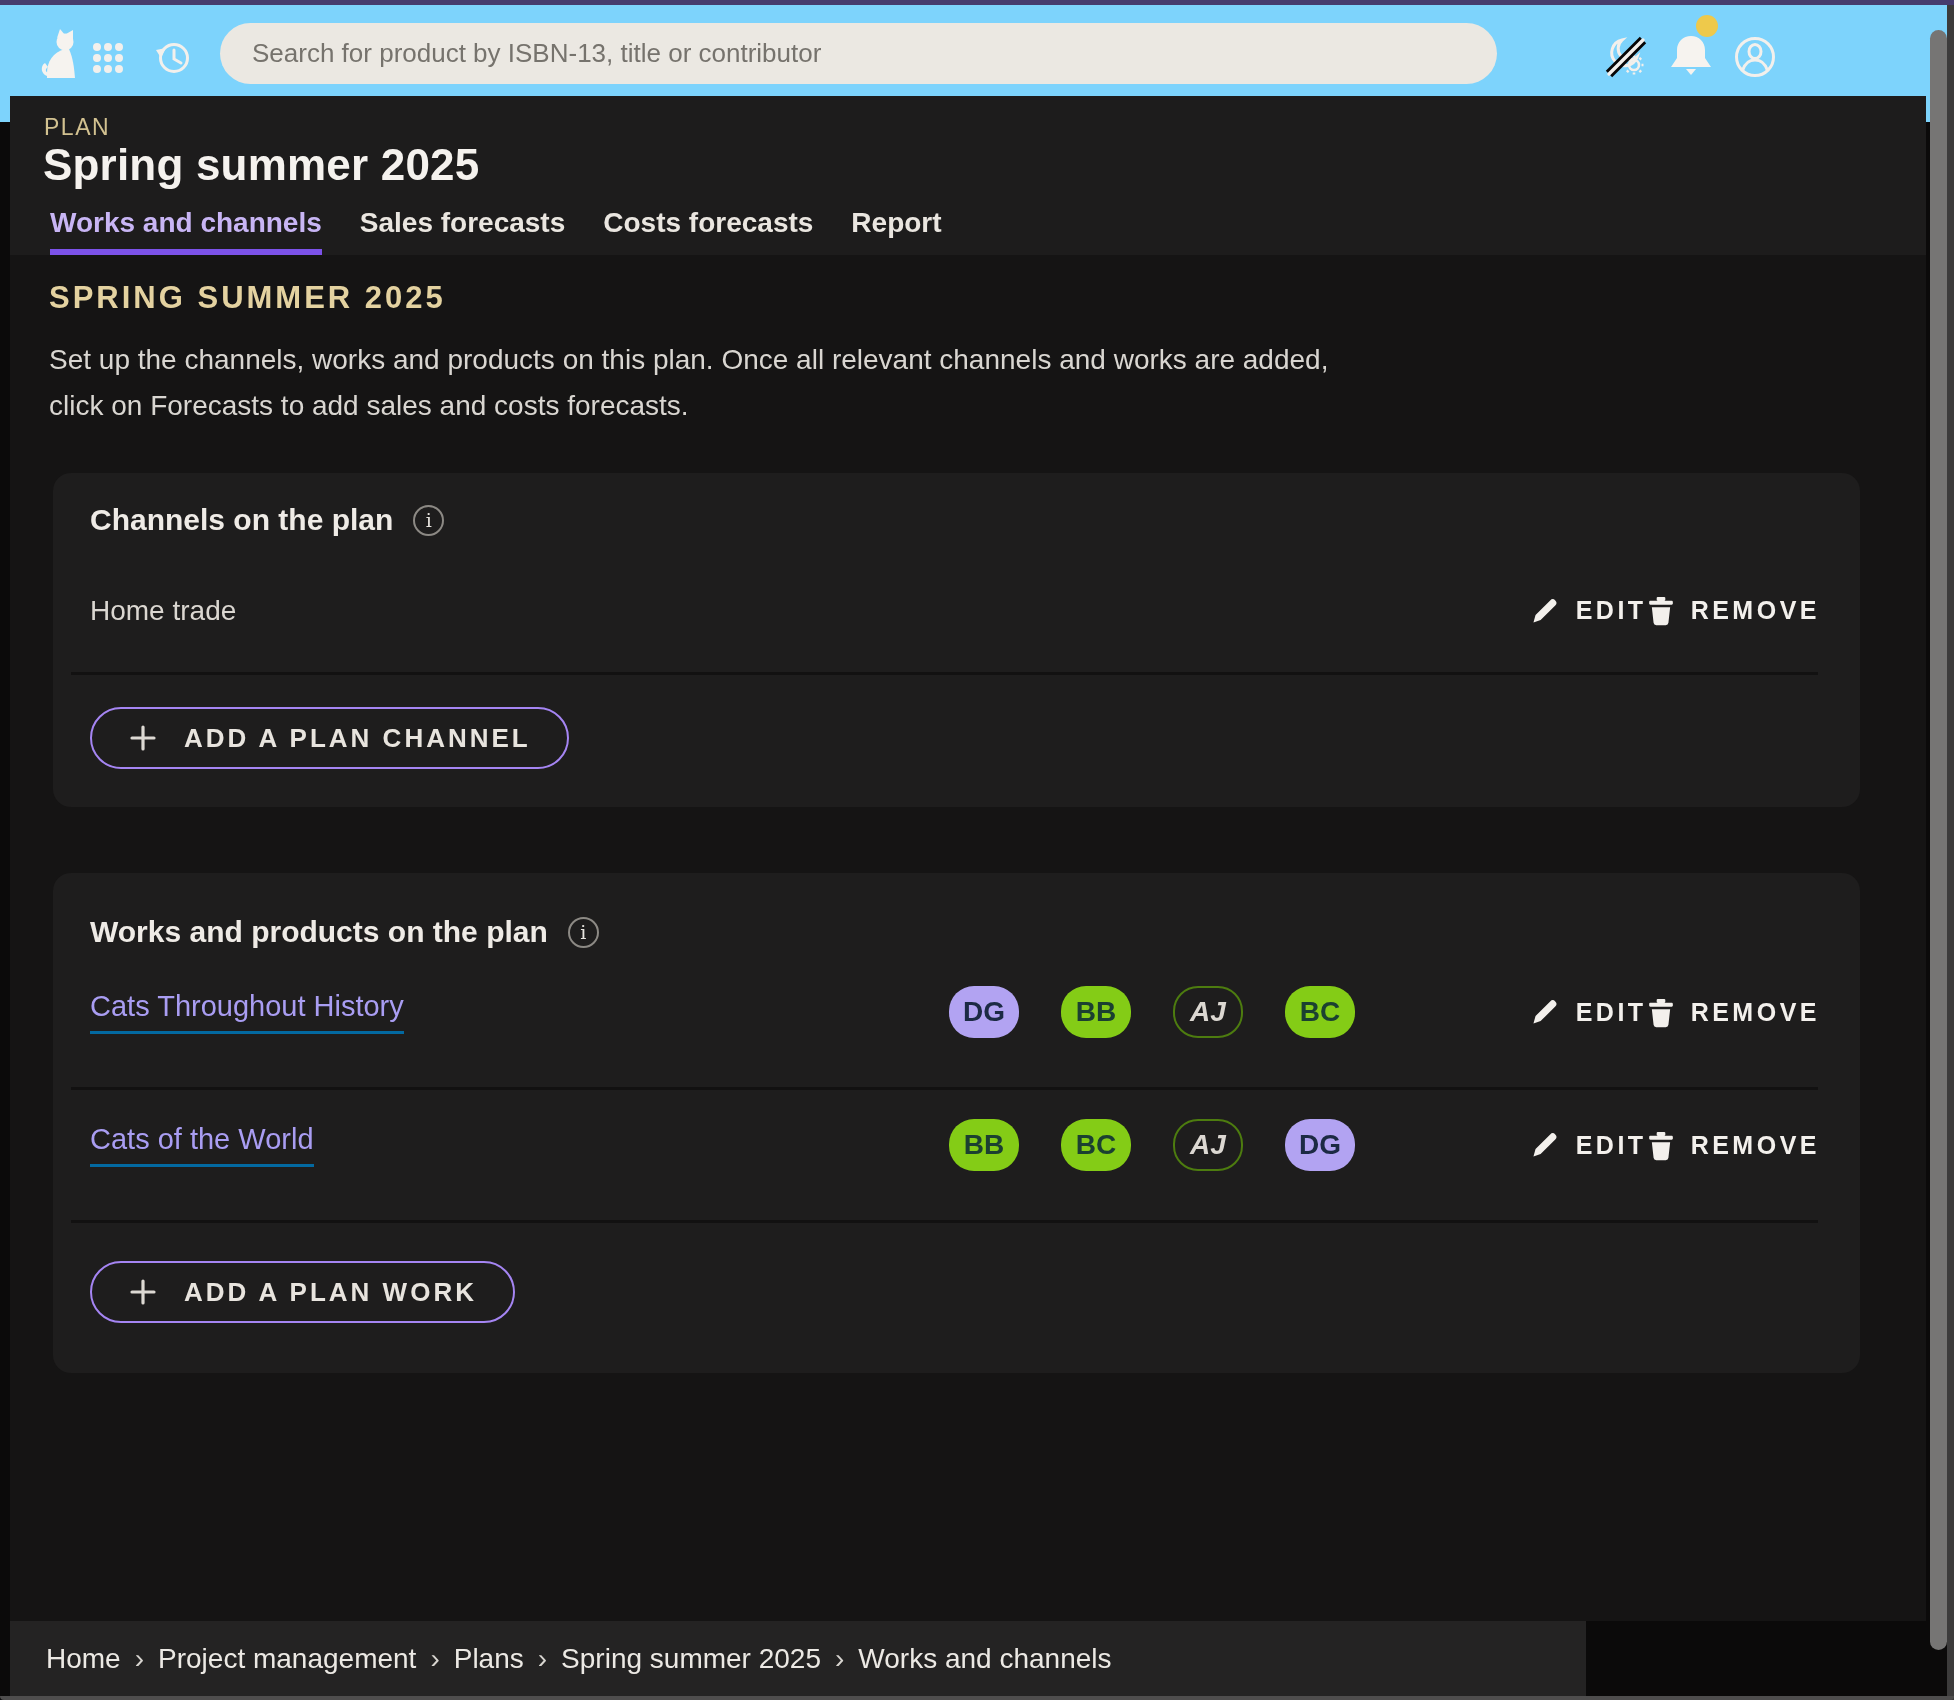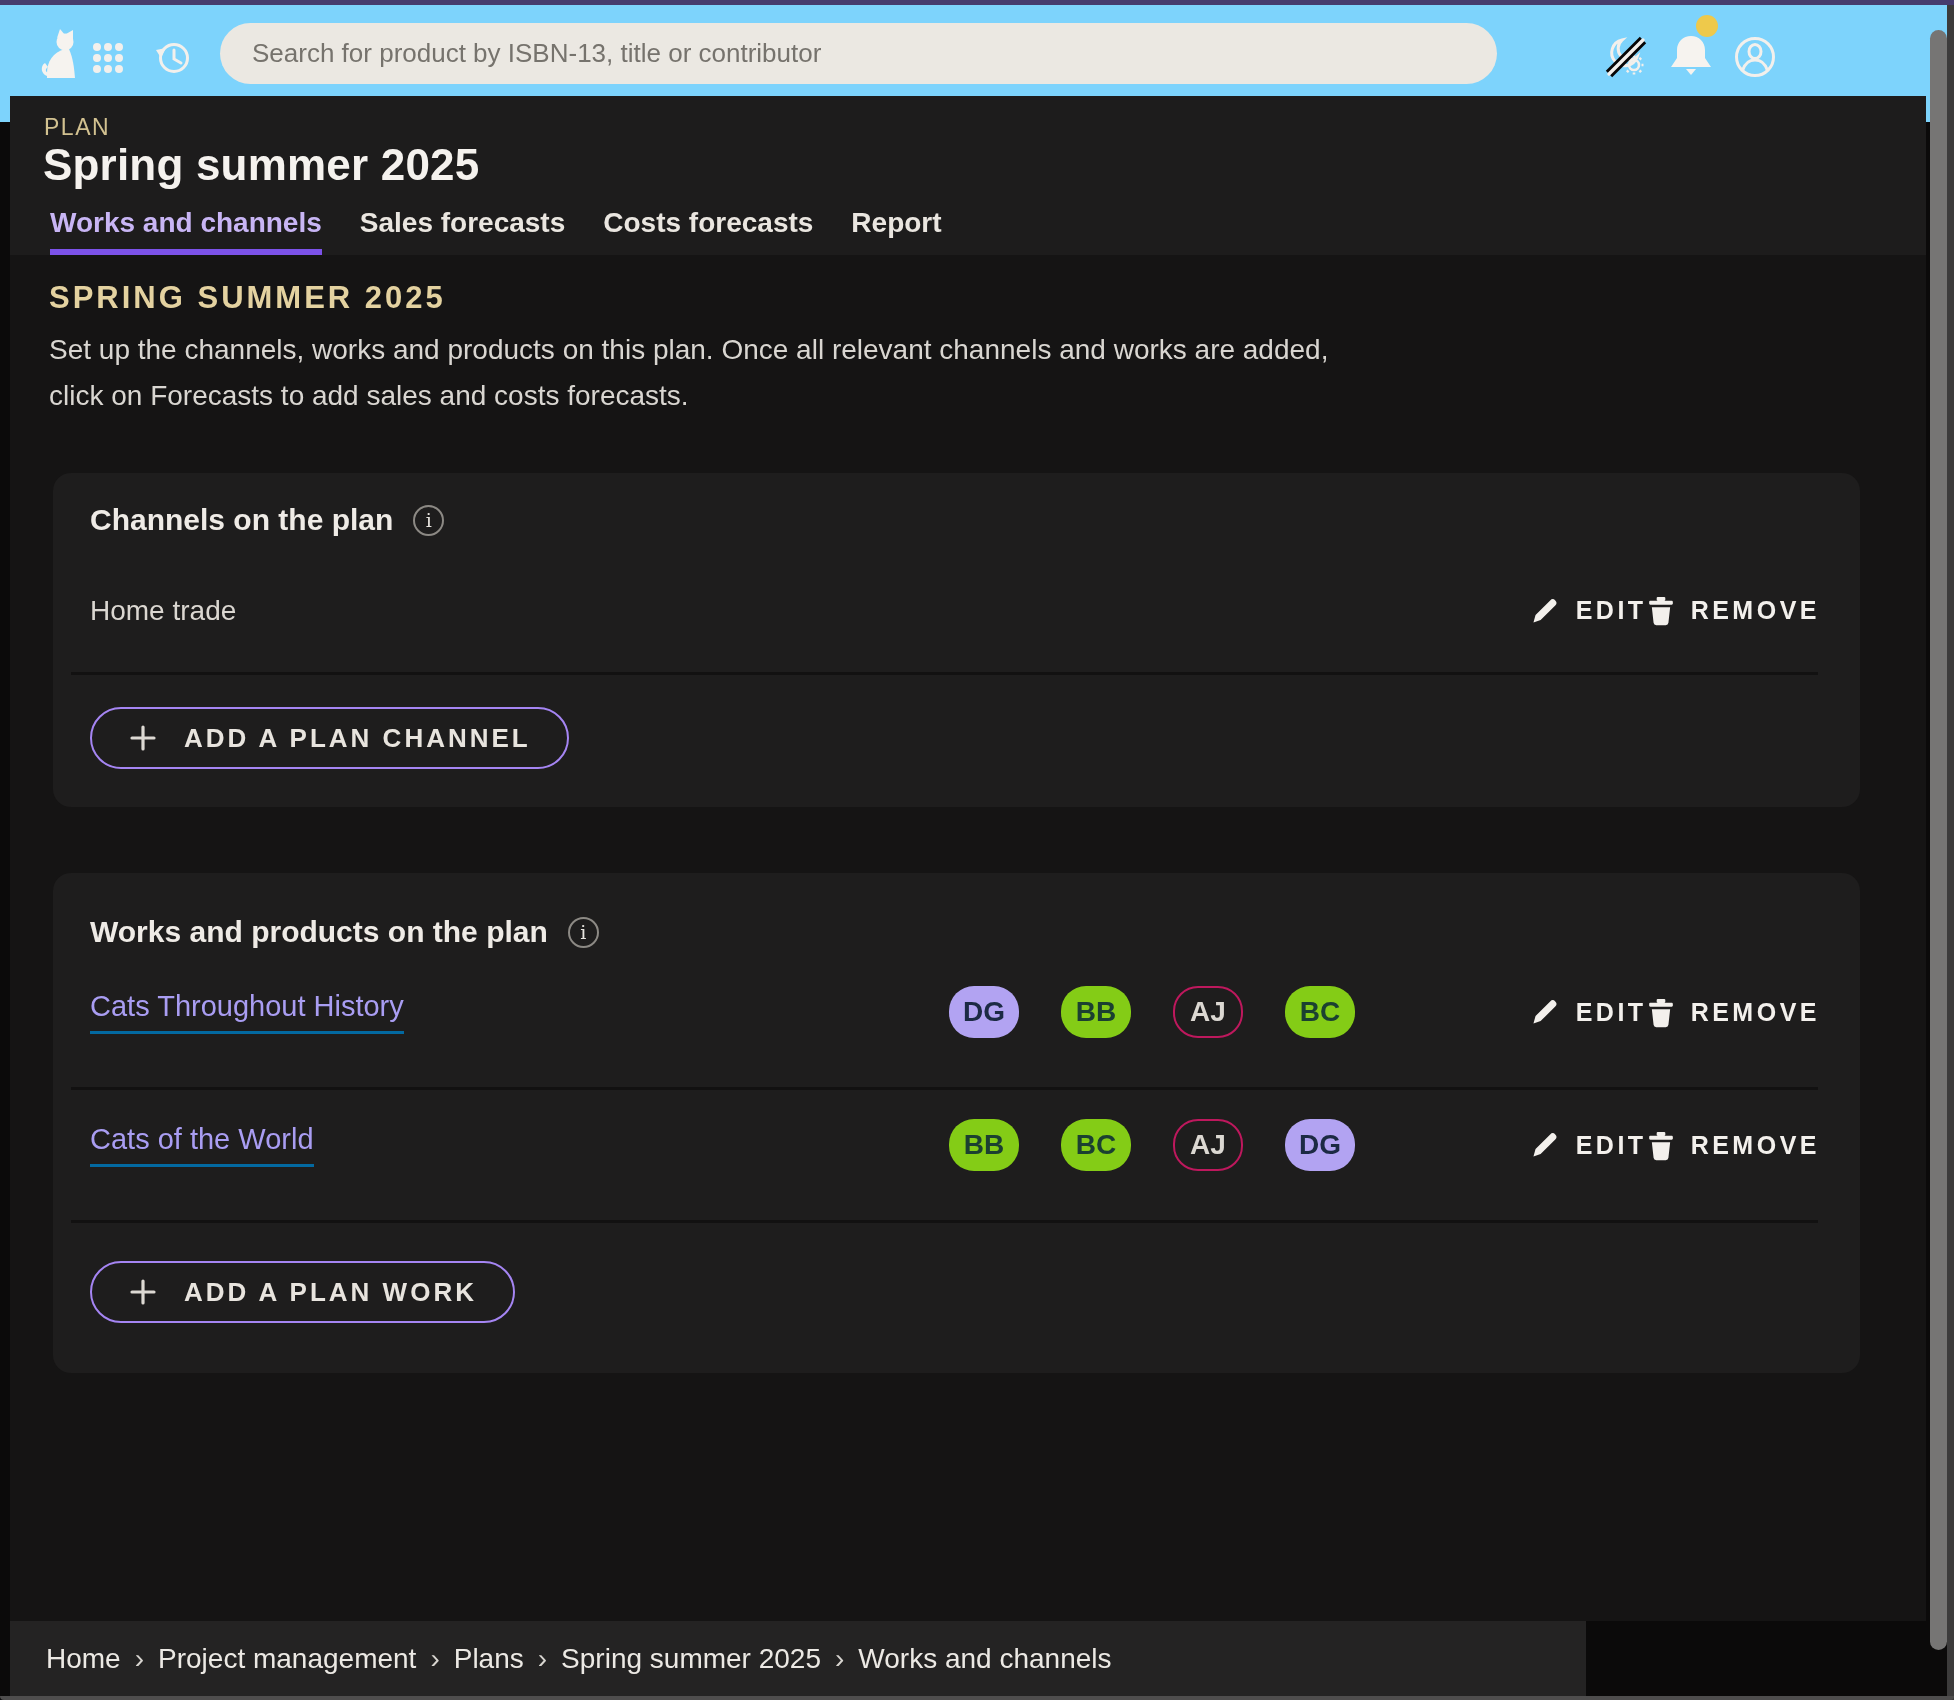--- a/index.html
+++ b/index.html
@@ -36,21 +36,21 @@
   .page-header { position:absolute; left:10px; top:96px; width:1916px; height:159px; background:#1d1c1c; }
   .eyebrow { position:absolute; left:34px; top:18px; font-size:23px; letter-spacing:1.5px; color:#d2c190; font-weight:500; }
   .page-title { position:absolute; left:33px; top:44px; font-size:44px; font-weight:700; color:#f5f2ee; letter-spacing:.2px; }
   .tabs { position:absolute; left:40px; bottom:0; display:flex; gap:38px; }
   .tab { font-size:28px; font-weight:700; color:#eae6e0; padding-bottom:10px; border-bottom:6px solid transparent; cursor:pointer; text-decoration:none; }
   .tab.active { color:#c8b5f4; border-bottom-color:#7c52e9; }
 
   
   .content { position:absolute; left:10px; top:255px; width:1916px; height:1366px; background:#151414; }
   .section-heading { position:absolute; left:39px; top:25px; font-size:31px; font-weight:800; letter-spacing:3px; color:#e4d2a0; }
-  .desc { position:absolute; left:39px; top:72px; font-size:28px; line-height:46px; color:#d9d6d1; }
+  .desc { position:absolute; left:39px; top:82px; font-size:28px; line-height:46px; color:#d9d6d1; }
 
   .card { position:absolute; left:43px; width:1807px; background:#1e1d1d; border-radius:18px; }
   .card-channels { top:218px; height:334px; }
   .card-works    { top:618px; height:500px; }
   .card-title-row { position:absolute; left:37px; display:flex; align-items:center; gap:20px; }
   .card-channels .card-title-row { top:30px; }
   .card-works    .card-title-row { top:42px; }
   .card-title { font-size:30px; font-weight:700; color:#efebe6; }
   .info-icon { width:31px; height:31px; border:2px solid #8c8984; border-radius:50%; display:flex; align-items:center; justify-content:center; cursor:pointer; }
   .info-icon::after { content:"i"; font-family:"DejaVu Serif", serif; font-size:19px; color:#e8e5e0; }
@@ -59,21 +59,21 @@
   .card-channels .row { top:110px; height:55px; }
   .row-name { font-size:28px; color:#dbd7d1; }
   .work-link { font-size:29px; color:#a99df2; padding-bottom:8px; border-bottom:3px solid #0369a1; cursor:pointer; text-decoration:none; }
   .row-1 { top:104px; height:70px; }
   .row-2 { top:237px; height:70px; }
 
   .chip-group { position:absolute; left:859px; display:flex; gap:42px; align-items:center;text-align:right; }
   .chip { height:52px; min-width:70px; padding:0 14px; border-radius:25px; display:flex; align-items:center; justify-content:center; font-size:28px; font-weight:700; cursor:pointer; }
   .chip--purple  { background:#b2a3f2; color:#1c2a44; }
   .chip--green   { background:#84cc16; color:#1b4031; }
-  .chip--outline { background:transparent; border:2px solid #be185d; color:#dcd8d2; }
+  .chip--outline { background:transparent; border:2px solid #4d7c0f; color:#dcd8d2;font-style:italic; }
 
   .row-actions { margin-left:auto; display:flex; align-items:center; }
   .action { display:flex; align-items:center; gap:16px; background:none; border:none; cursor:pointer;
             font-family:"Liberation Sans",sans-serif; font-size:25px; font-weight:700; letter-spacing:3.5px; color:#f3f0ec; }
 
   .divider { position:absolute; left:18px; right:42px; height:3px; background:#121111; }
   .card-channels .divider { top:199px; }
   .divider-1 { top:214px; }
   .divider-2 { top:347px; }
 

